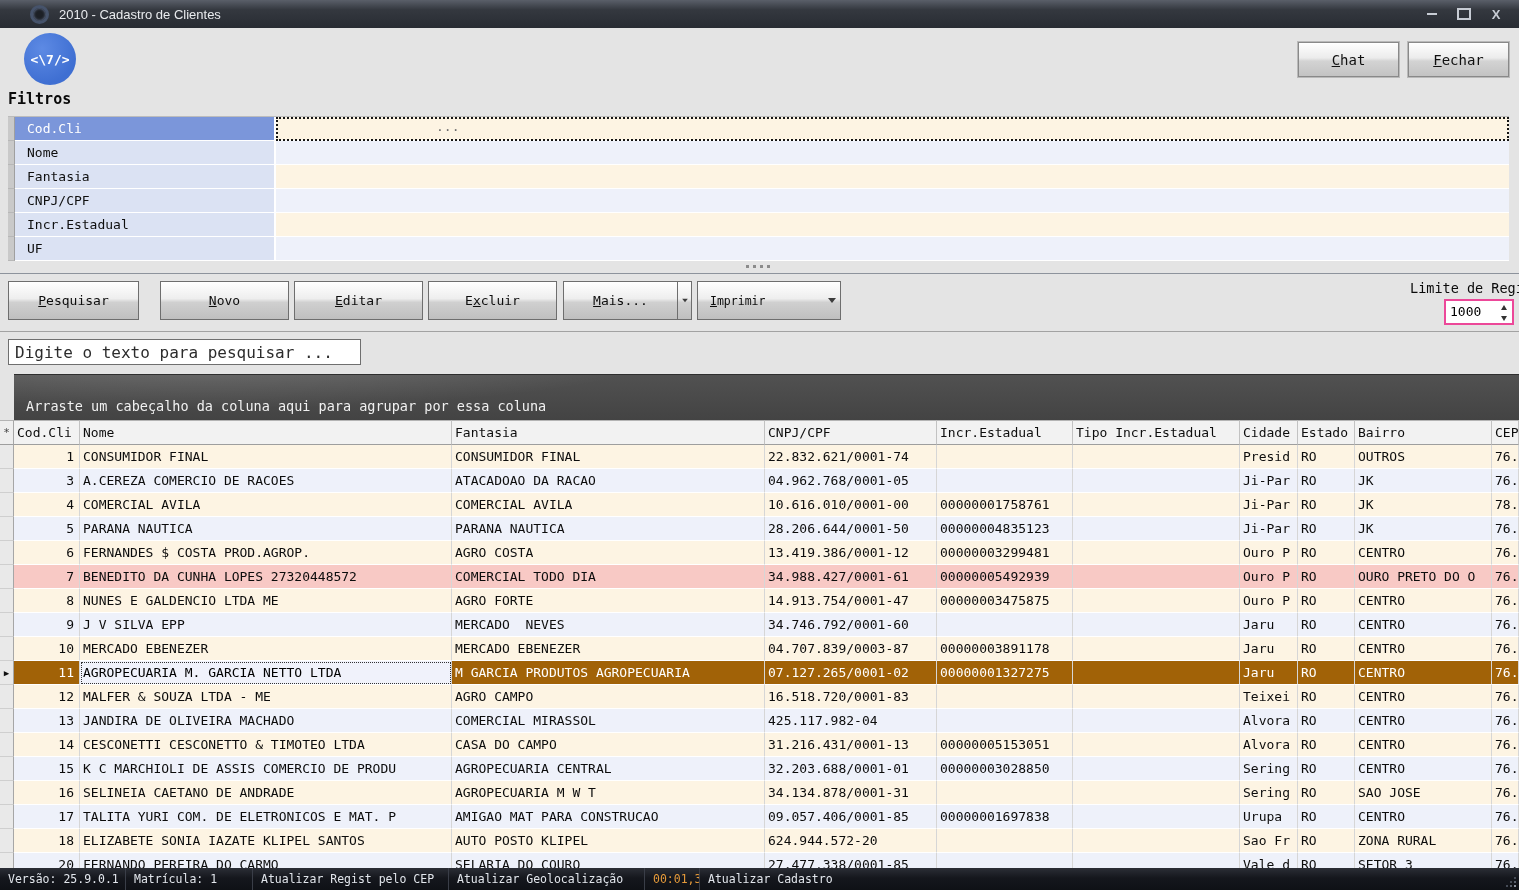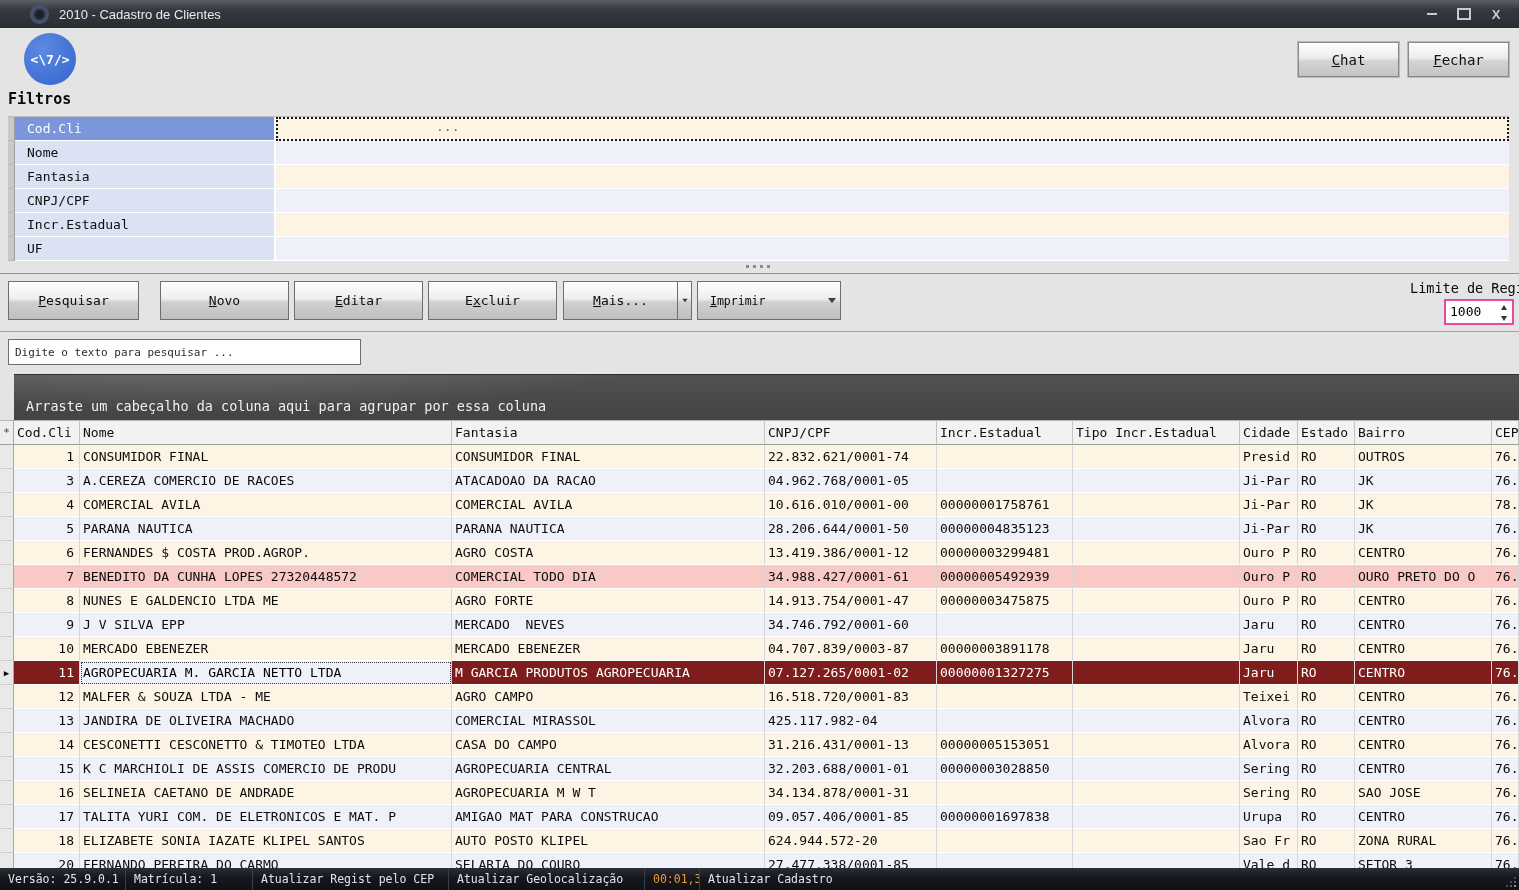--- a/index.html
+++ b/index.html
@@ -59,21 +59,21 @@
   .spinbox{position:absolute;left:1444px;top:299px;width:66px;height:22px;border:2px solid #ec4899;
            background:#fff;}
   .spinbox input{position:absolute;left:0;top:0;width:46px;height:20px;border:0;outline:0;
                  font-family:"DejaVu Sans Mono",monospace;font-size:13px;padding:0 0 0 4px;background:transparent;}
   .spin{position:absolute;right:1px;top:1px;width:14px;height:18px;display:flex;flex-direction:column;justify-content:space-between;padding:2px 0;}
   .spin span{display:flex;align-items:center;justify-content:center;height:7px;cursor:default;}
   .tri-up{width:0;height:0;border-left:3px solid transparent;border-right:3px solid transparent;border-bottom:5px solid #333;}
   .tri-dn{width:0;height:0;border-left:3px solid transparent;border-right:3px solid transparent;border-top:5px solid #333;}
   
   .search{position:absolute;left:8px;top:339px;width:353px;height:26px;border:1px solid #6f6f6f;
-          background:#fff;font-family:"DejaVu Sans Mono",monospace;font-size:11px;padding:0 6px;
+          background:#fff;font-family:"DejaVu Sans Mono",monospace;font-size:16px;padding:0 6px;
           box-sizing:border-box;color:#1a1a1a;}
   .search::placeholder{color:#2c2c2c;opacity:1;}
   
   .groupbar{position:absolute;left:0;top:374px;width:1519px;height:46px;
     background:radial-gradient(ellipse 760px 95px at 190px -25px,rgba(255,255,255,.20),rgba(255,255,255,0) 62%),
                linear-gradient(#515151,#434343);
     border-top:1px solid #2e2e2e;margin-left:14px;}
   .groupbar span{position:absolute;left:12px;bottom:7px;color:#f1f1f1;font-size:13.5px;}
   
   .grid-area{position:absolute;left:0;top:420px;width:1519px;height:448px;overflow:hidden;background:#e4e4e4;}
@@ -83,21 +83,21 @@
      font-size:13px;color:#0d0d0d;white-space:pre;overflow:hidden;cursor:default;}
   th.ind{background:#eeeeee;border-right:1px solid #a6a6a6;text-align:center;padding:0;font-size:11px;color:#444;}
   td{height:23px;padding:0 3px;border-right:1px solid #d6d6d6;border-bottom:1px solid #fff;
      white-space:pre;overflow:hidden;font-size:13px;color:#0c0c0c;cursor:default;}
   td.ind{background:#e9e9e9;border-right:1px solid #a6a6a6;border-bottom:1px solid #cfcfcf;
          padding:0;text-align:center;font-size:9px;color:#111;}
   td.num{text-align:right;padding-right:5px;}
   tr.cream td{background:#fdf4e3;}
   tr.lav td{background:#eef1fa;}
   tr.pink td{background:#f8c9c5;}
-  tr.sel td{background:#7f1d1d;color:#fff;}
+  tr.sel td{background:#a16207;color:#fff;}
   tr.cream td.ind,tr.lav td.ind,tr.pink td.ind,tr.sel td.ind{background:#e9e9e9;color:#111;}
   tr.sel td.focus{background:#f0f2fb;color:#000;outline:1px dotted #333;outline-offset:-2px;}
   
   .statusbar{position:absolute;left:0;top:868px;width:1519px;height:22px;
     background:linear-gradient(#2b2e36,#15171d 45%,#0f1116);
     display:flex;align-items:flex-end;color:#e2e6ec;font-size:11.5px;}
   .sb-item{height:100%;display:flex;align-items:center;padding:0 8px;box-sizing:border-box;
            border-right:1px solid #3a3e48;white-space:nowrap;overflow:hidden;}
   .sb-item.accent{color:#e59a3a;}
   .sb-item.last{flex:1;border-right:0;}

